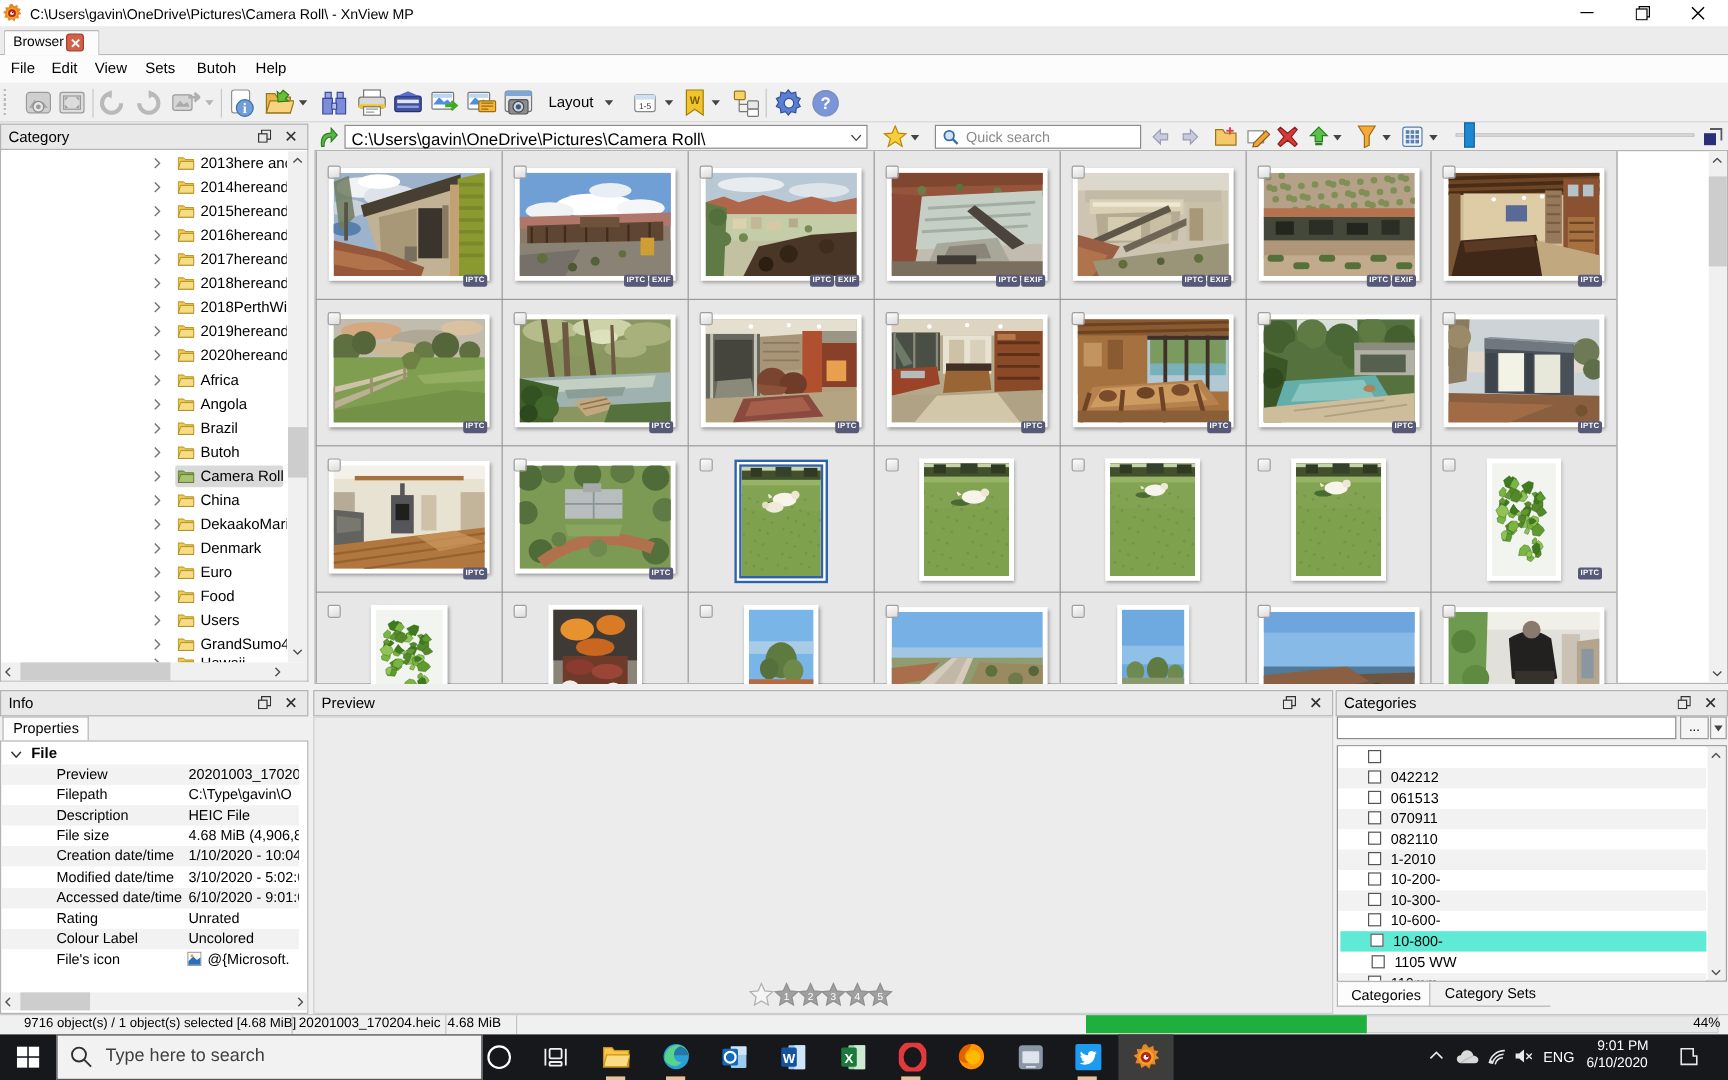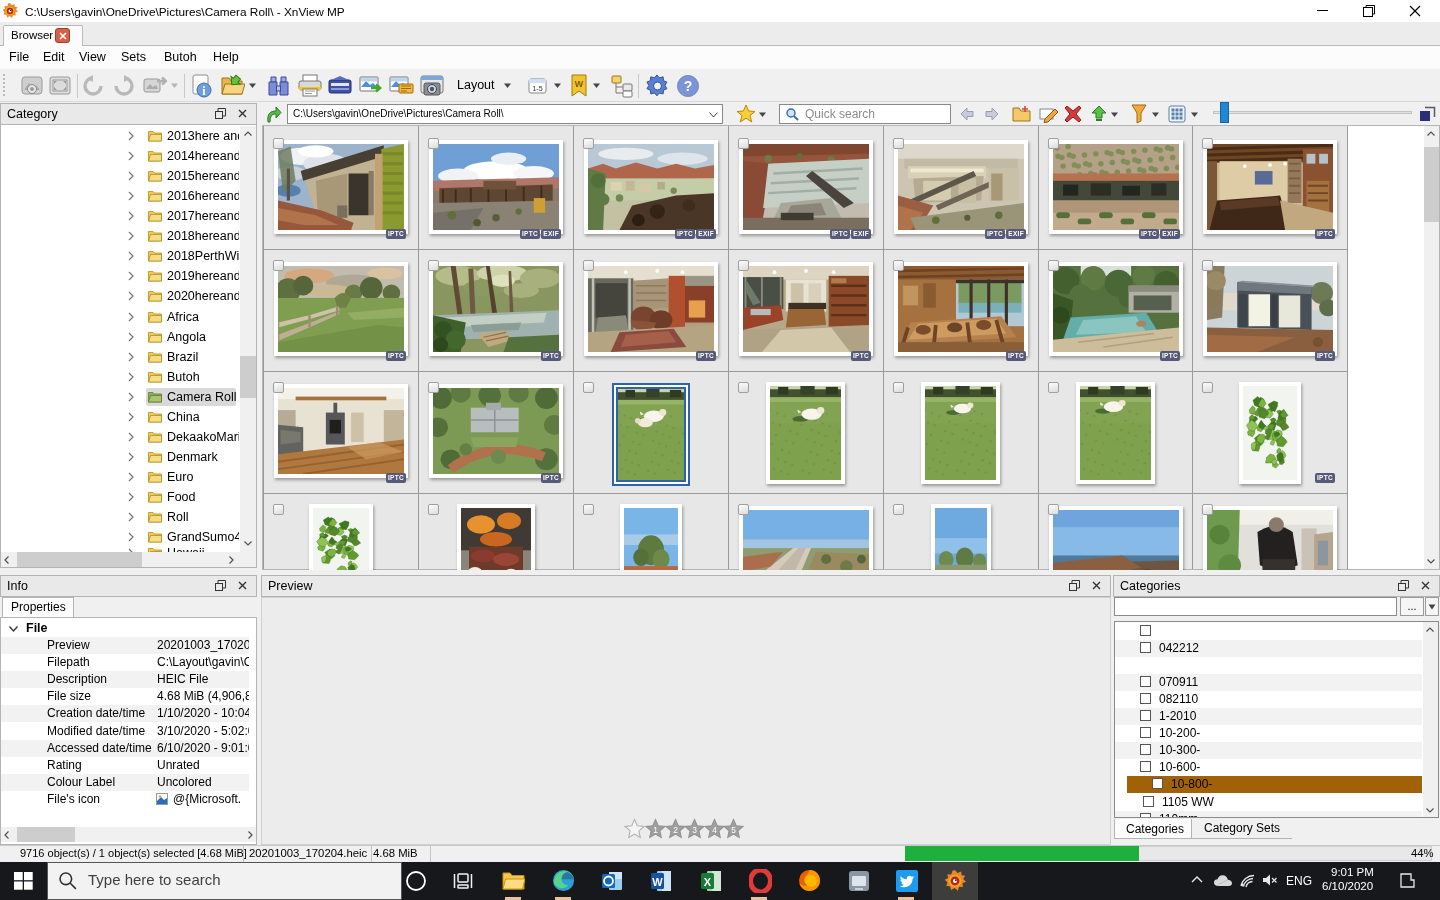--- a/index.html
+++ b/index.html
@@ -190,21 +190,21 @@
     <path d="M3 3.5 V0.5 H10.5 V8 H7.5"></path>
   </svg>
 <svg class="abs" style="left:238px;top:109px" width="9" height="9" viewBox="0 0 9 9" stroke="#333" stroke-width="1.4">
     <path d="M1 1 L8 8 M8 1 L1 8"></path>
   </svg>
 
 <svg class="abs" style="left:264px;top:105px" width="18" height="18" viewBox="0 0 18 18">
     <path d="M4 17 C3 9,6 6,12 6 L12 2 L17 7.5 L12 13 L12 9 C8 9,6 11,6 17Z" fill="#58b849" stroke="#2c7d1f"></path>
   </svg>
 <div class="abs" style="left:287px;top:104px;width:436px;height:20px;background:#fff;border:1px solid #8a8a8a"></div>
-<div class="txt" style="left:293px;top:108px;font-size:10px">C:\Users\gavin\OneDrive\Pictures\Camera Roll\</div>
+<div class="txt" style="left:293px;top:108px;font-size:14px">C:\Users\gavin\OneDrive\Pictures\Camera Roll\</div>
 <svg class="abs" style="left:709px;top:112px" width="9" height="6" viewBox="0 0 9 6">
     <path d="M0.5 0.5 L4.5 5 L8.5 0.5" fill="none" stroke="#444"></path>
   </svg>
 <svg class="abs" style="left:736px;top:104px" width="20" height="20" viewBox="0 0 20 20">
     <path d="M10 1 L12.6 7 L19 7.5 L14 11.5 L15.8 18 L10 14.2 L4.2 18 L6 11.5 L1 7.5 L7.4 7Z" fill="#f8ce3a" stroke="#b98a00"></path>
   </svg>
 <svg class="abs" style="left:758px;top:111px" width="9" height="7" viewBox="0 0 9 7">
     <path d="M1 1.5 L8 1.5 L4.5 6Z" fill="#444"></path>
   </svg>
 <div class="abs" style="left:779px;top:104px;width:172px;height:20px;background:#fff;border:1px solid #8a8a8a"></div>
@@ -423,21 +423,21 @@
       <path d="M0.5 11 L2.5 4.5 L13.5 4.5 L13.5 11Z" fill="#f8dc85" stroke="#b08f1e" stroke-width="0.8"></path>
     </svg>
 <div class="ti" style="left:166px;top:360.9px">Food</div>
 <svg class="abs" style="left:127px;top:385.9px" width="6" height="10" viewBox="0 0 6 10">
       <path d="M1 1 L5 5 L1 9" fill="none" stroke="#757575" stroke-width="1.2"></path>
     </svg>
 <svg class="abs" style="left:147px;top:384.9px" width="14" height="12" viewBox="0 0 14 12">
       <path d="M0.5 1.5 L5 1.5 L6.5 3 L13.5 3 L13.5 11 L0.5 11Z" fill="#f3c84f" stroke="#b08f1e" stroke-width="0.8"></path>
       <path d="M0.5 11 L2.5 4.5 L13.5 4.5 L13.5 11Z" fill="#f8dc85" stroke="#b08f1e" stroke-width="0.8"></path>
     </svg>
-<div class="ti" style="left:166px;top:380.9px">Roll</div>
+<div class="ti" style="left:166px;top:380.9px">Users</div>
 <svg class="abs" style="left:127px;top:406.0px" width="6" height="10" viewBox="0 0 6 10">
       <path d="M1 1 L5 5 L1 9" fill="none" stroke="#757575" stroke-width="1.2"></path>
     </svg>
 <svg class="abs" style="left:147px;top:405.0px" width="14" height="12" viewBox="0 0 14 12">
       <path d="M0.5 1.5 L5 1.5 L6.5 3 L13.5 3 L13.5 11 L0.5 11Z" fill="#f3c84f" stroke="#b08f1e" stroke-width="0.8"></path>
       <path d="M0.5 11 L2.5 4.5 L13.5 4.5 L13.5 11Z" fill="#f8dc85" stroke="#b08f1e" stroke-width="0.8"></path>
     </svg>
 <div class="ti" style="left:166px;top:401.0px">GrandSumo44</div>
 <svg class="abs" style="left:127px;top:422px" width="6" height="10" viewBox="0 0 6 10">
       <path d="M1 1 L5 5 L1 9" fill="none" stroke="#757575" stroke-width="1.2"></path>
@@ -1430,21 +1430,21 @@
 <svg class="abs" style="left:9px;top:626px" width="9" height="6" viewBox="0 0 9 6">
     <path d="M0.5 0.5 L4.5 5 L8.5 0.5" fill="none" stroke="#333" stroke-width="1.3"></path>
   </svg>
 <div class="txt" style="left:26px;top:621px;font-size:12.5px;font-weight:bold">File</div>
 <div class="irow" style="top:636.5px;background:#f2f2f2;">
     <span class="l">Preview</span>
     <span class="v" style="">20201003_170204.</span>
   </div>
 <div class="irow" style="top:653.7px;">
     <span class="l">Filepath</span>
-    <span class="v" style="">C:\Layout\gavin\O</span>
+    <span class="v" style="">C:\Type\gavin\O</span>
   </div>
 <div class="irow" style="top:670.9000000000001px;background:#f2f2f2;">
     <span class="l">Description</span>
     <span class="v" style="">HEIC File</span>
   </div>
 <div class="irow" style="top:688.1000000000001px;">
     <span class="l">File size</span>
     <span class="v" style="">4.68 MiB (4,906,83</span>
   </div>
 <div class="irow" style="top:705.3000000000002px;background:#f2f2f2;">
@@ -1534,20 +1534,24 @@
   </svg>
 <div class="abs" style="left:1114px;top:621px;width:325px;height:197px;background:#fff;border:1px solid #8a8a8a;overflow:hidden"></div>
 <div class="abs" style="left:1115px;top:622px;width:307px;height:195px;overflow:hidden;background:#fff">
 <div class="crow" style="left:0;top:0.5px;width:307px">
       <span class="ck"></span>
       <span class="t"></span>
     </div>
 <div class="crow" style="left:0;top:17.6px;background:#f2f2f2;width:307px">
       <span class="ck"></span>
       <span class="t">042212</span>
+    </div>
+<div class="crow" style="left:0;top:34.7px;width:307px">
+      <span class="ck"></span>
+      <span class="t">061513</span>
     </div>
 <div class="crow" style="left:0;top:51.800000000000004px;background:#f2f2f2;width:307px">
       <span class="ck"></span>
       <span class="t">070911</span>
     </div>
 <div class="crow" style="left:0;top:68.9px;width:307px">
       <span class="ck"></span>
       <span class="t">082110</span>
     </div>
 <div class="crow" style="left:0;top:86.0px;background:#f2f2f2;width:307px">
@@ -1559,21 +1563,21 @@
       <span class="t">10-200-</span>
     </div>
 <div class="crow" style="left:0;top:120.19999999999999px;background:#f2f2f2;width:307px">
       <span class="ck"></span>
       <span class="t">10-300-</span>
     </div>
 <div class="crow" style="left:0;top:137.29999999999998px;width:307px">
       <span class="ck"></span>
       <span class="t">10-600-</span>
     </div>
-<div class="crow" style="left:12px;top:154.39999999999998px;background:#a16207;width:307px">
+<div class="crow" style="left:2px;top:154.39999999999998px;background:#5eead4;width:307px">
       <span class="ck"></span>
       <span class="t">10-800-</span>
     </div>
 <div class="crow" style="left:3px;top:171.49999999999997px;width:335px">
       <span class="ck"></span>
       <span class="t">1105 WW</span>
     </div>
 <div class="crow" style="left:0;top:188.59999999999997px;background:#f2f2f2;width:307px">
       <span class="ck"></span>
       <span class="t">110mm</span>

